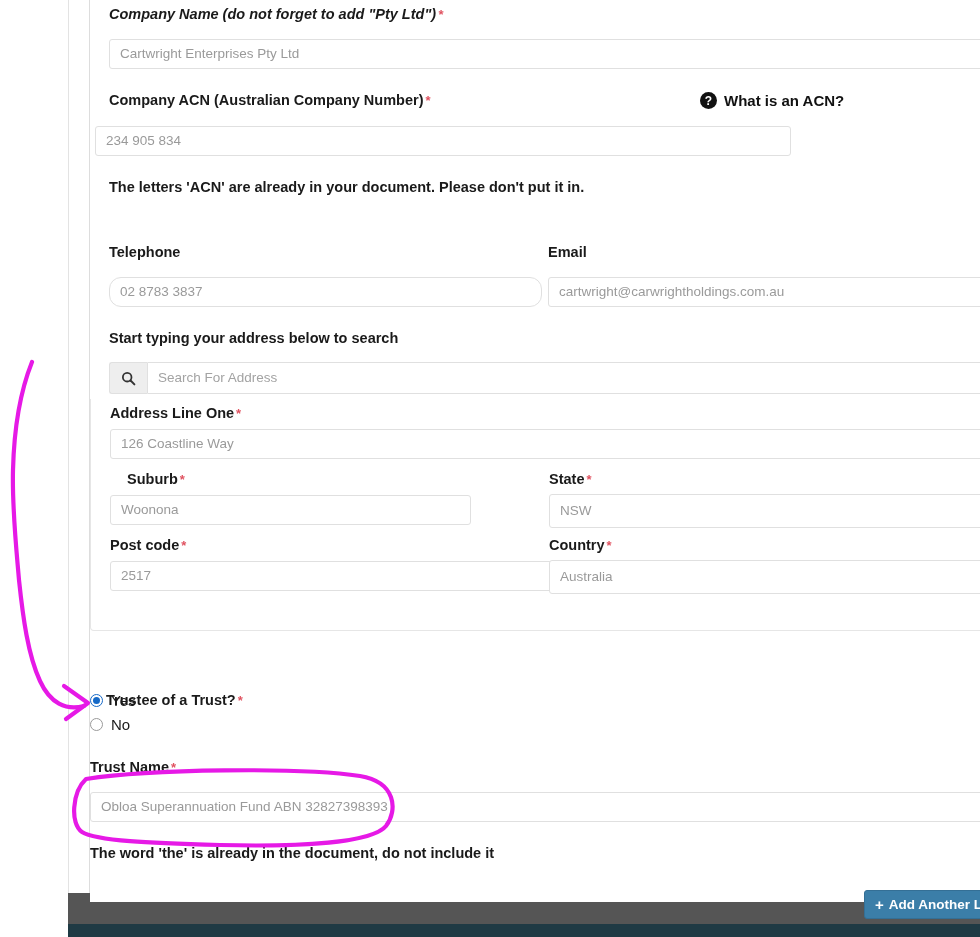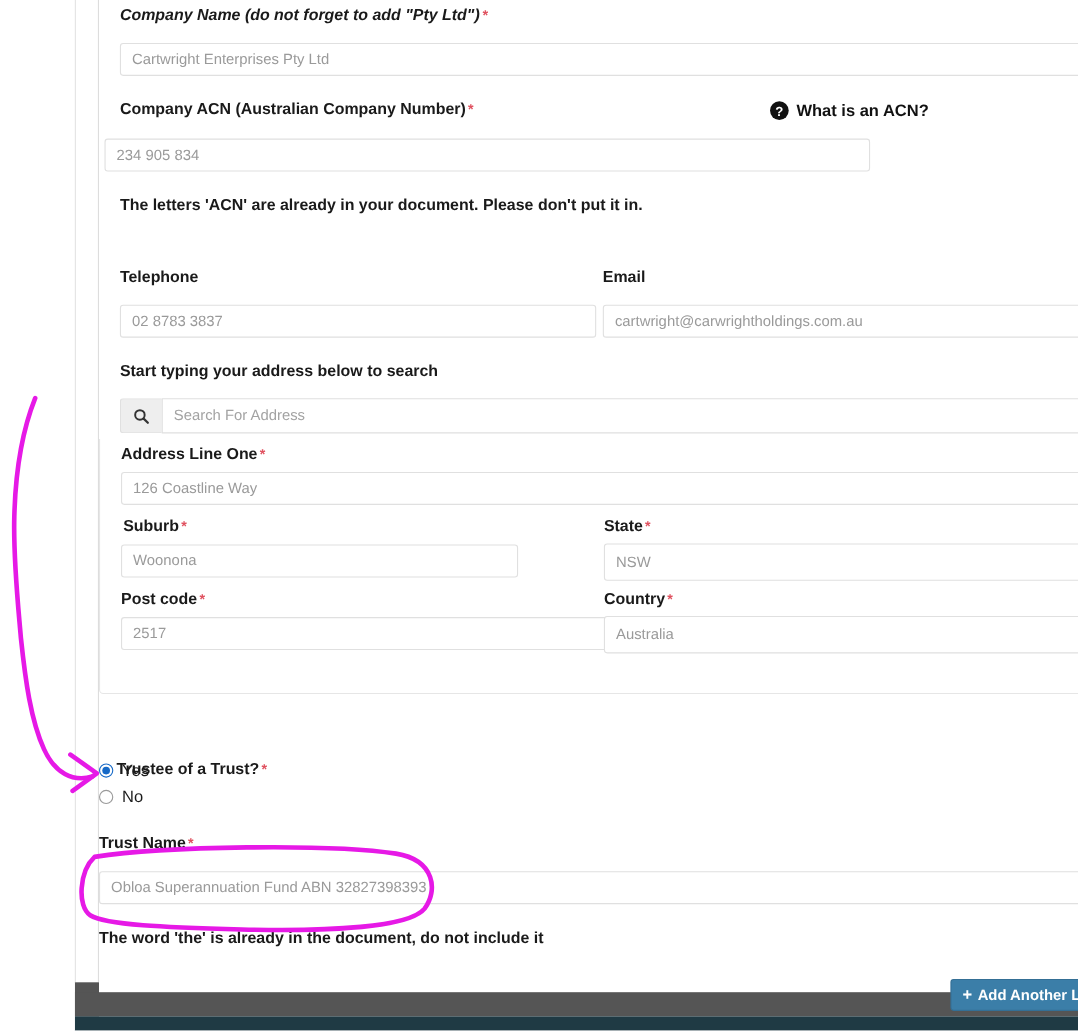--- a/index.html
+++ b/index.html
@@ -174,21 +174,21 @@
       <span class="qcircle">?</span>
       <span>What is an ACN?</span>
     </div>
     <div class="abs tinput" style="left:5px; top:126px; width:696px;">234 905 834</div>
 
     <div class="abs helper-text" style="left:19px; top:179px;">The letters 'ACN' are already in your document. Please don't put it in.</div>
 
     <div class="abs field-label" style="left:19px; top:244px;">
       <span>Telephone</span>
     </div>
-    <div class="abs tinput" style="left:19px; top:277px; width:433px;">02 8783 3837</div>
+    <div class="abs tinput" style="left:19px; top:277px; width:433px;border-radius:12px;">02 8783 3837</div>
 
     <div class="abs field-label" style="left:458px; top:244px;">
       <span>Email</span>
     </div>
     <div class="abs tinput" style="left:458px; top:277px; width:461px;">cartwright@carwrightholdings.com.au</div>
 
     <div class="abs field-label" style="left:19px; top:330px;">
       <span>Start typing your address below to search</span>
     </div>
     <div class="search-group" style="left:19px; top:362px;">
@@ -201,21 +201,21 @@
       <div class="search-input" style="width:862px;">Search For Address</div>
     </div>
 
     <div class="addr-card" style="left:0px; top:399px; width:900px; height:232px;">
 
       <div class="abs field-label" style="left:19px; top:6px;">
         <span>Address Line One</span><span class="req">*</span>
       </div>
       <div class="abs tinput" style="left:19px; top:30px; width:881px;">126 Coastline Way</div>
 
-      <div class="abs field-label" style="left:21px; top:72px;">
+      <div class="abs field-label" style="left:36px; top:72px;">
         <span>Suburb</span><span class="req">*</span>
       </div>
       <div class="abs tinput" style="left:19px; top:96px; width:361px;">Woonona</div>
 
       <div class="abs field-label" style="left:458px; top:72px;">
         <span>State</span><span class="req">*</span>
       </div>
       <div class="abs tinput tselect" style="left:458px; top:95px; width:442px;">NSW</div>
 
       <div class="abs field-label" style="left:19px; top:138px;">

